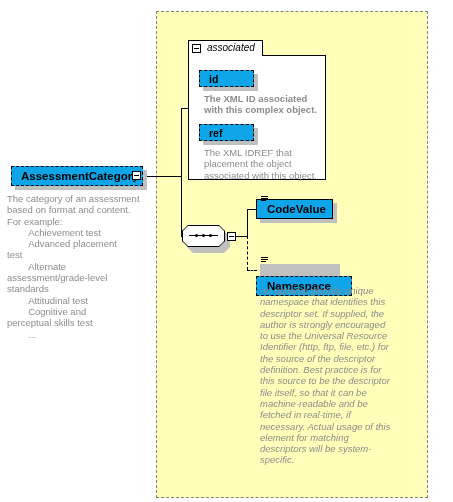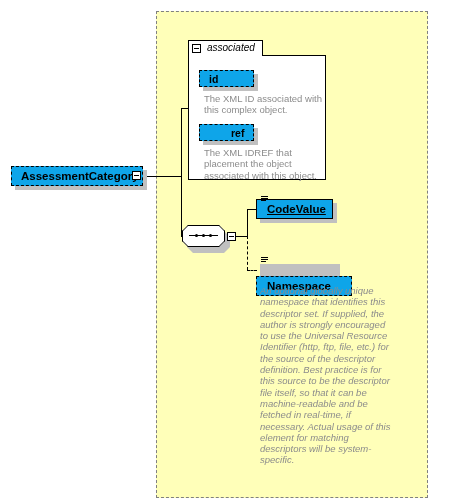--- a/index.html
+++ b/index.html
@@ -100,43 +100,43 @@
     display: flex;
     align-items: center;
   }
   .node .node-label {
     font-size: 10.5px;
     font-weight: bold;
     color: #000000;
     white-space: nowrap;
   }
   .node.dashed { border: 1px dashed #000000; }
-  .node.solid  { border: 1px solid  #000000; text-decoration: underline; }
+  .node.solid  { border: 1px solid  #000000; }
   .shadow {
     position: absolute;
     background: #c0c0c0;
     z-index: 0;
   }
 
   #attr-id     { left: 199px; top: 70px;  width: 55px; height: 17px; }
   #attr-id-sh  { left: 203px; top: 74px;  width: 55px; height: 17px; }
   #attr-id .node-label { margin-left: 9px; }
 
-  #attr-ref    { left: 199px; top: 124px; width: 55px; height: 17px; padding-left: 22px; }
+  #attr-ref    { left: 199px; top: 124px; width: 55px; height: 17px; }
   #attr-ref-sh { left: 203px; top: 128px; width: 55px; height: 17px; }
   #attr-ref .node-label { margin-left: 9px; }
 
   .doc {
     position: absolute;
     font-size: 9.5px;
     line-height: 11.3px;
     color: #8c8c8c;
     white-space: pre-wrap;
   }
-  #doc-id  { left: 204px; top: 93px;  width: 120px; }
+  #doc-id  { left: 204px; top: 93px;  width: 120px; font-weight: bold; }
   #doc-ref { left: 204px; top: 147px; width: 120px; }
 
   
   #root-el {
     left: 11px; top: 166px; width: 132px; height: 20px;
   }
   #root-el-sh {
     left: 15px; top: 170px; width: 132px; height: 20px;
   }
   #root-el .node-label {
@@ -274,20 +274,31 @@
   <div class="node dashed" id="attr-ref">
     <span class="node-label">ref</span>
   </div>
   <div class="doc" id="doc-ref">The XML IDREF that placement the object associated with this object.</div>
 
   <div class="shadow" id="root-el-sh"></div>
   <div class="node dashed" id="root-el">
     <span class="node-label">AssessmentCategory</span>
   </div>
   <div class="minus-box" id="root-toggle"></div>
+  <div class="doc" id="doc-root">The category of an assessment based on format and content. For example:
+        Achievement test
+        Advanced placement
+test
+        Alternate
+assessment/grade-level
+standards
+        Attitudinal test
+        Cognitive and
+perceptual skills test
+        ...</div>
 
   <div class="seq-shadow"></div>
   <div class="seq-wrap">
     <div class="seq-oct"></div>
     <svg class="seq-oct-border" viewBox="0 0 43 22">
       <polygon points="6,0.5 37,0.5 42.5,6 42.5,16 37,21.5 6,21.5 0.5,16 0.5,6" fill="none" stroke="#000000" stroke-width="1"></polygon>
     </svg>
     <div class="seq-dots"></div>
     <div class="seq-dot" id="seq-d1"></div>
     <div class="seq-dot" id="seq-d2"></div>

